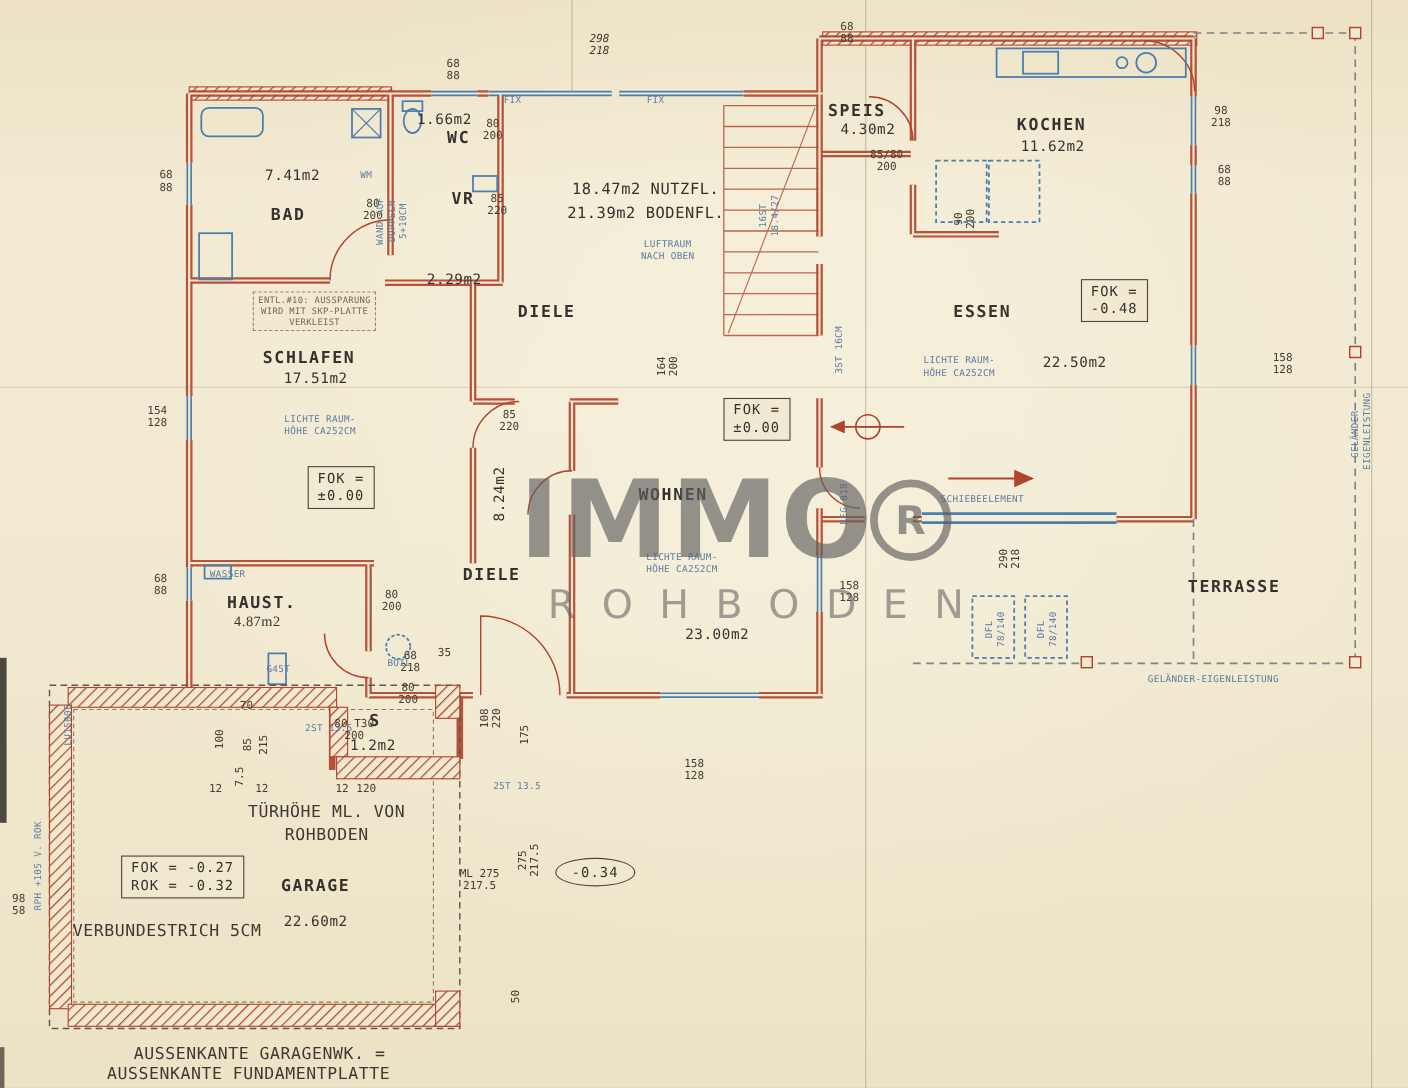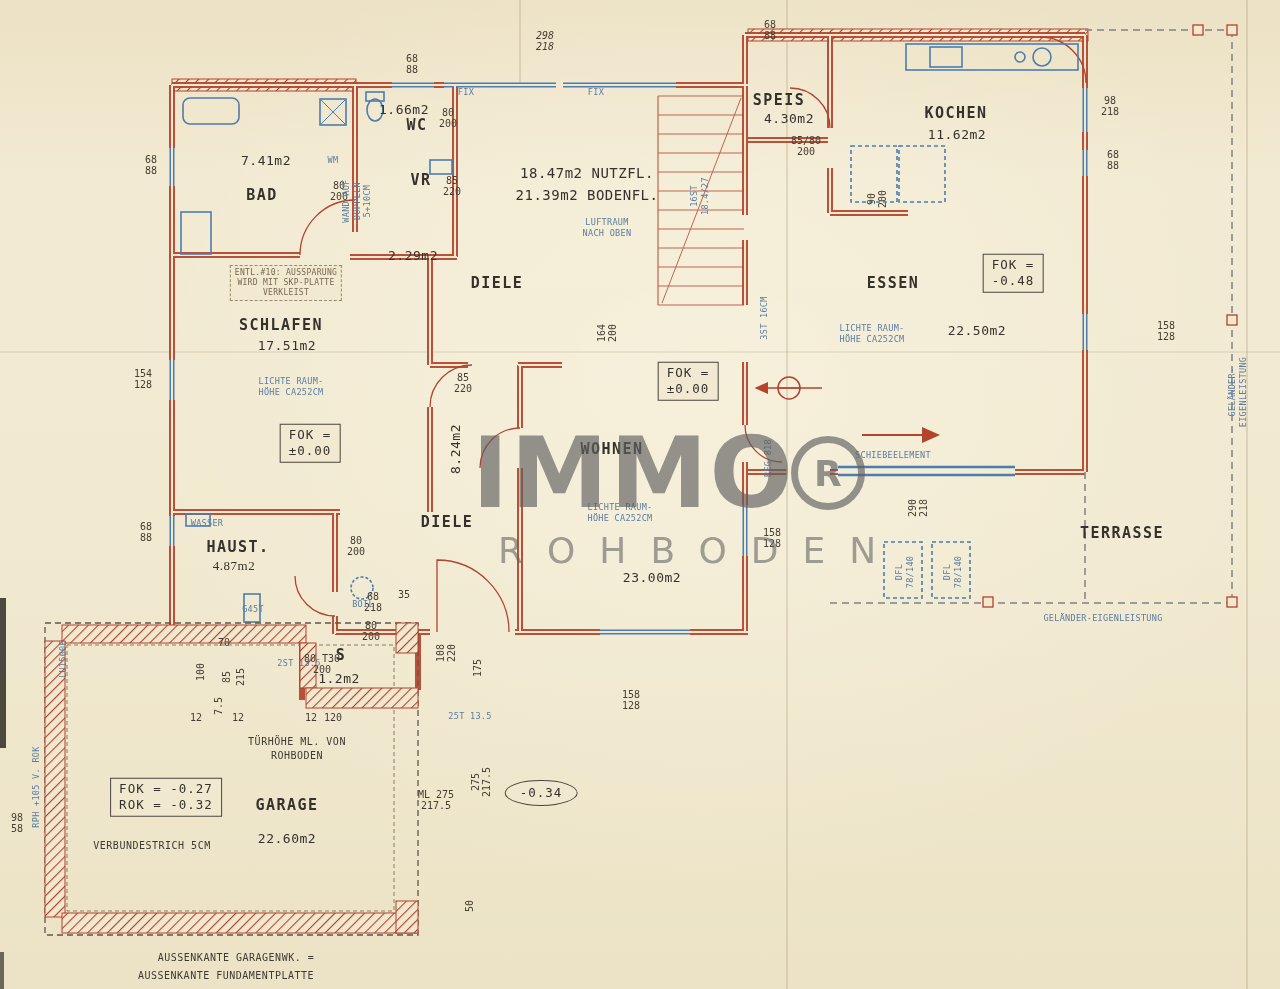--- a/index.html
+++ b/index.html
@@ -10,21 +10,21 @@
       linear-gradient(180deg,#ece1c4 0%,#f2ead2 18%,#f1e9d0 55%,#ece3c6 100%);
     font-family:"DejaVu Sans Mono","Liberation Mono",monospace;
   }
   svg.plan{position:absolute;left:0;top:0;}
   #labels{position:absolute;left:0;top:0;width:100%;height:100%;}
   .lbl{position:absolute;white-space:pre-line;text-align:center;line-height:1.15;pointer-events:none;}
   .room{font-size:15px;color:var(--text,#35322d);letter-spacing:1.5px;font-weight:bold;}
   .area{font-size:13px;color:var(--text,#35322d);letter-spacing:.5px;}
   .dim{font-size:10px;color:#453d31;line-height:1.08;}
   .bnote{font-size:8.5px;color:var(--annotation,#5a7ca3);line-height:1.25;letter-spacing:.3px;}
-  .note{font-size:10px;color:#3e3933;letter-spacing:.5px;line-height:1.4;}
+  .note{font-size:15px;color:#3e3933;letter-spacing:.5px;line-height:1.4;}
   .fok{font-size:12.5px;color:#35322d;border:1.6px solid #4a443c;padding:2px 8px;
        background:rgba(240,232,207,.88);line-height:1.3;letter-spacing:1px;}
   .oval{border-radius:50%;padding:4px 14px;}
   .dashedbox{border:1px dashed #9b8a6a;background:rgba(240,232,207,.75);
              color:#77684e;font-size:8px;padding:2px 4px;}
   .stair-note{position:absolute;left:587px;top:184px;transform:translate(-50%,-50%);
               text-align:center;font-size:14px;color:#35322d;line-height:1.6;letter-spacing:.5px;}
   
   .wm{position:absolute;left:472px;top:424px;z-index:50;pointer-events:none;}
   .wm-row{display:flex;align-items:center;text-align:center;}

